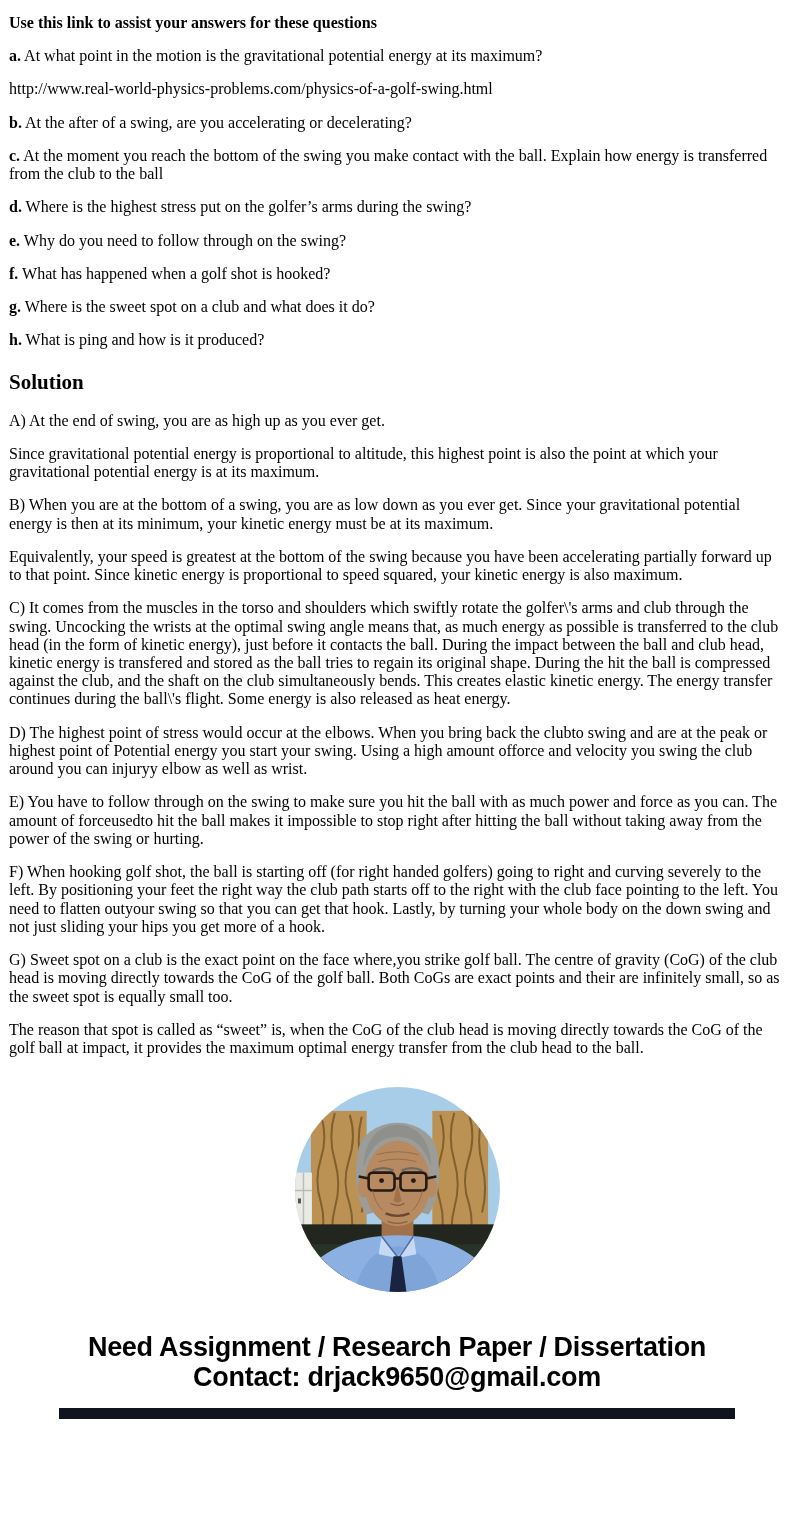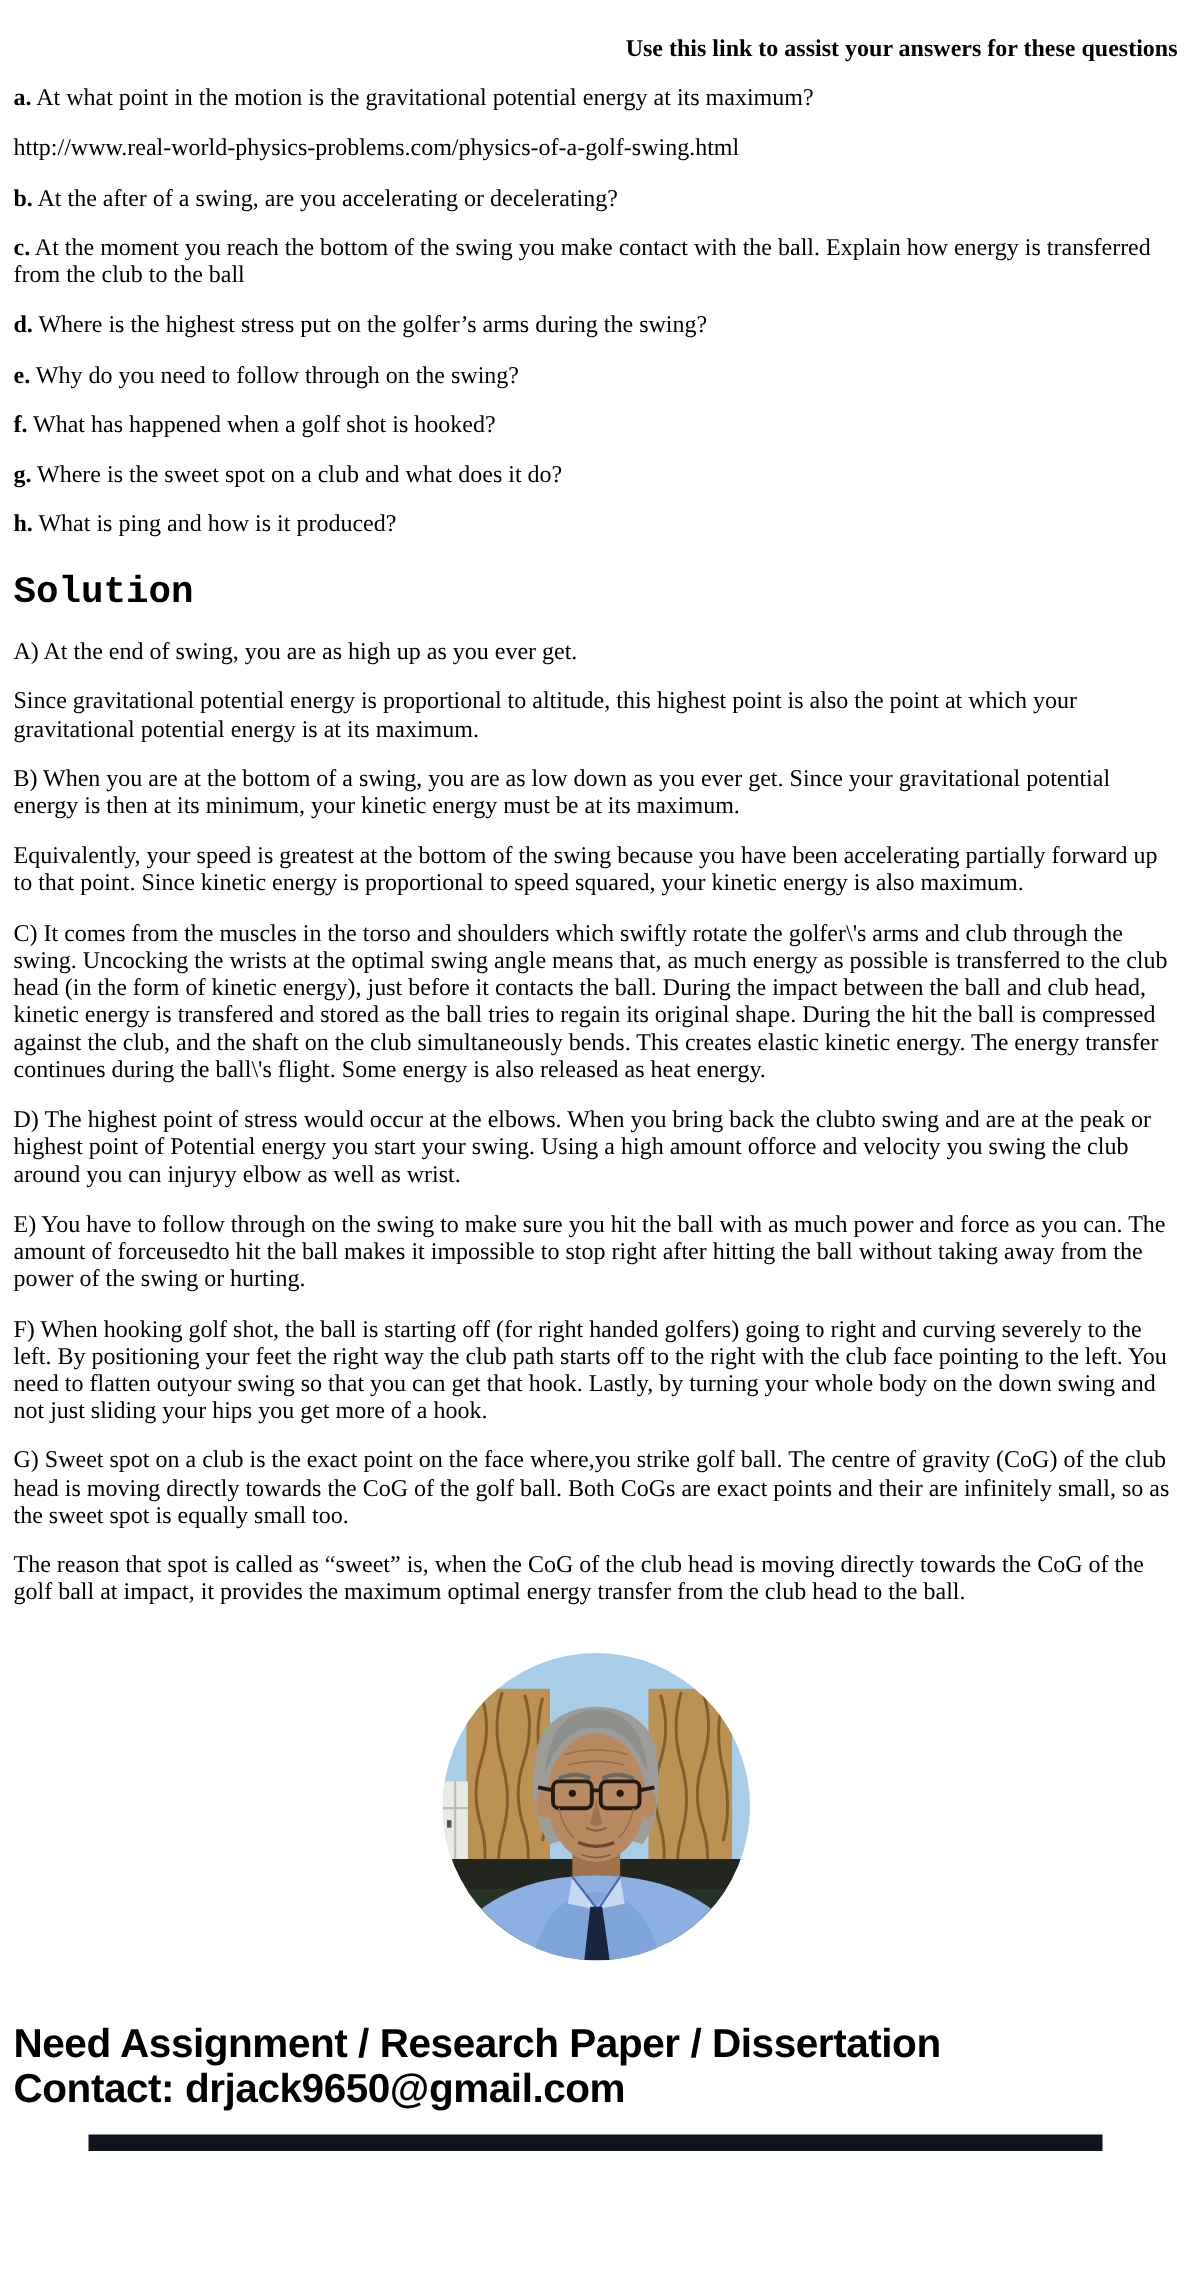--- a/index.html
+++ b/index.html
@@ -2,32 +2,32 @@
 <html><head>
 <meta charset="utf-8">
 <style>
   html,body{margin:0;padding:0;}
   body{
     width:794px;height:1523px;overflow:hidden;background:#ffffff;
     font-family:"Liberation Serif",serif;font-size:16px;color:#000;
   }
   .page{padding:0 9px;}
   p{margin:15px 0;line-height:1.14;}
-  p.first{margin-top:24px;text-align:right;}
+  p.first{margin-top:14px;}
   .q-label{font-weight:bold;}
   .intro-heading{font-weight:bold;}
   h3.solution-heading{
-    font-family:Liberation Mono, monospace;font-size:25px;font-weight:bold;
+    font-family:Liberation Serif, serif;font-size:21px;font-weight:bold;
     margin:21px 0 18px 0;line-height:1.1;
   }
   .photo-wrap{text-align:center;margin-top:30px;}
   .photo-wrap svg{display:inline-block;vertical-align:top;}
   .promo{
     font-family:"Liberation Sans",sans-serif;font-weight:bold;
-    font-size:27px;line-height:30px;text-align:left;margin-top:40px;
+    font-size:27px;line-height:30px;text-align:center;margin-top:40px;
     letter-spacing:-0.3px;color:#000;
   }
   .bottom-bar{width:676px;height:11px;margin:16px auto 0 auto;background:#10141f;}
   .curt-line{fill:none;stroke:#6d4e22;stroke-width:2;opacity:0.75;}
   .frame-stroke{fill:none;stroke:#241a12;stroke-width:2.6;}
   .win-line{stroke:#b9bdb9;stroke-width:1.5;}
 </style>
 </head>
 <body>
 

